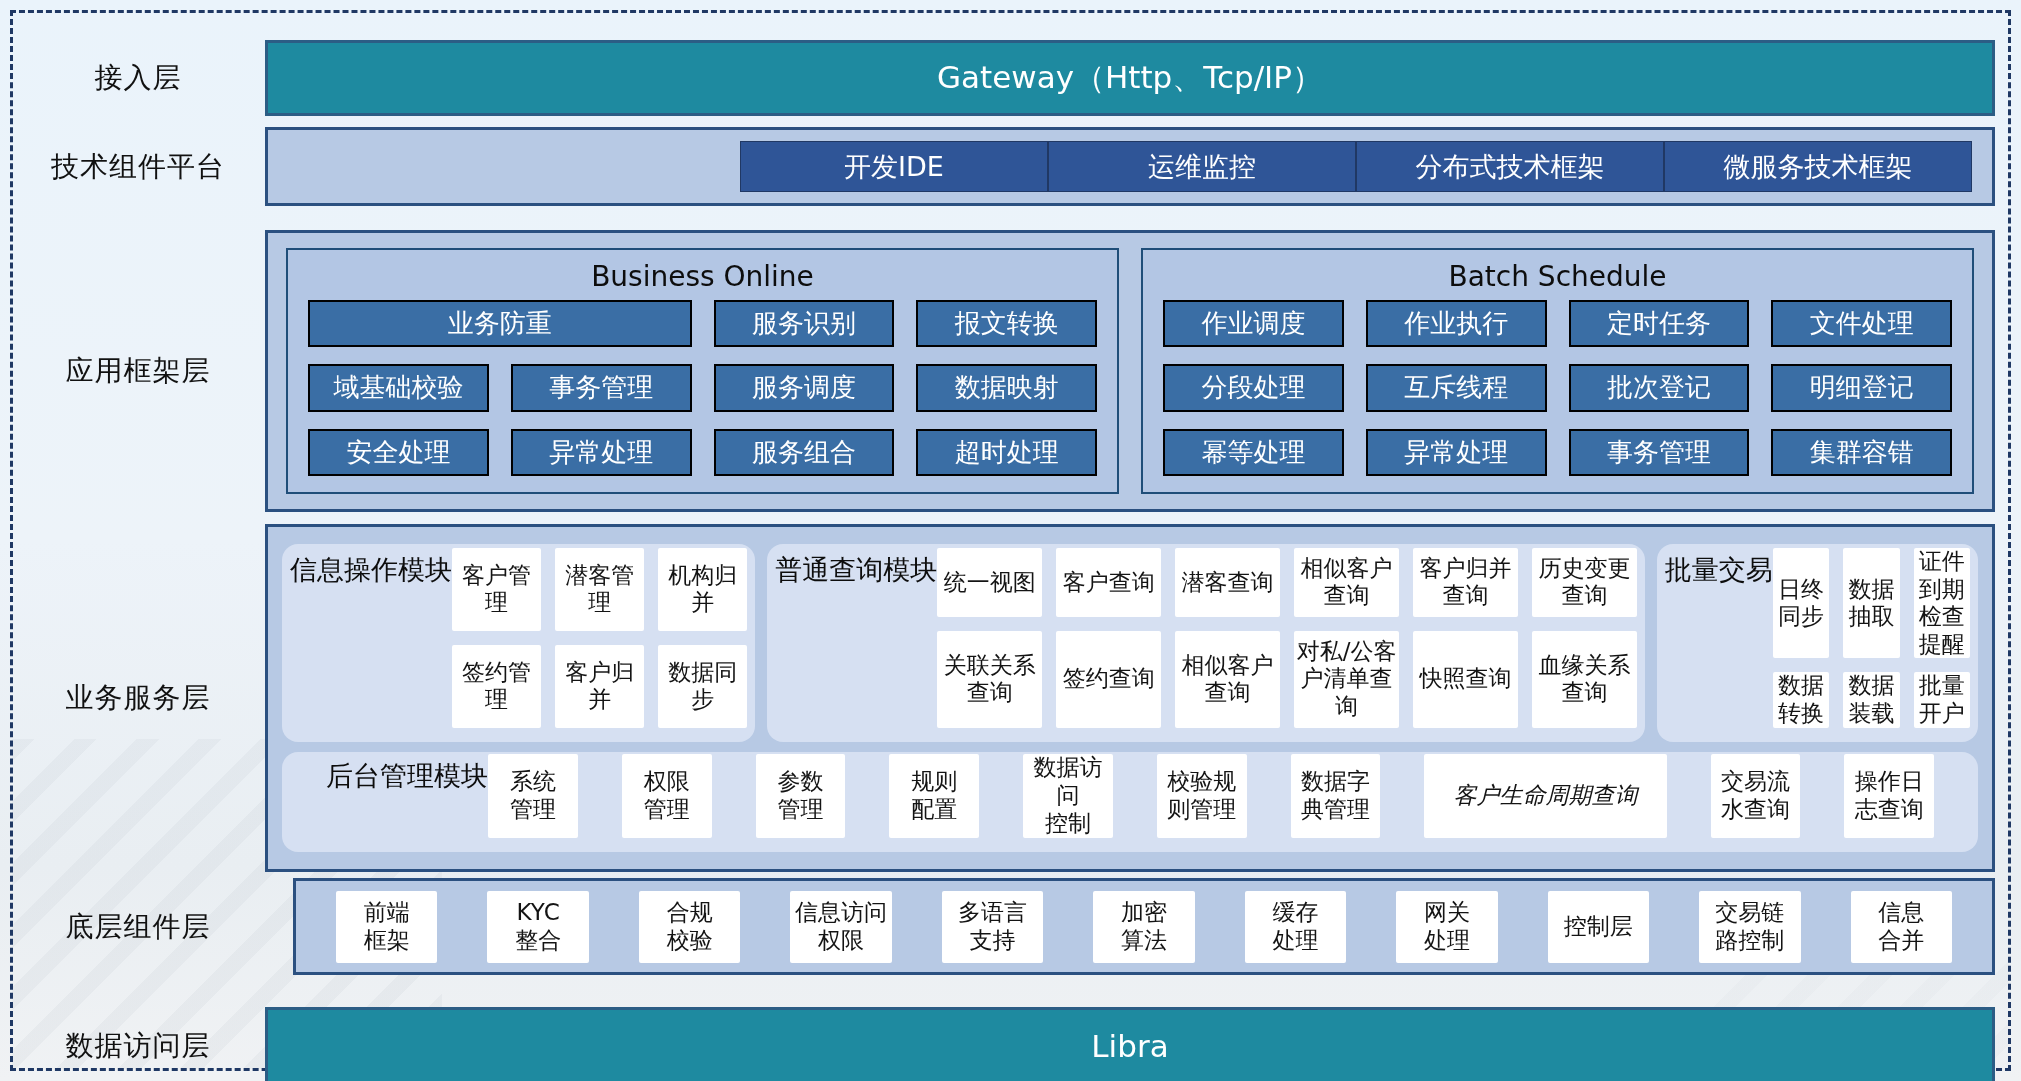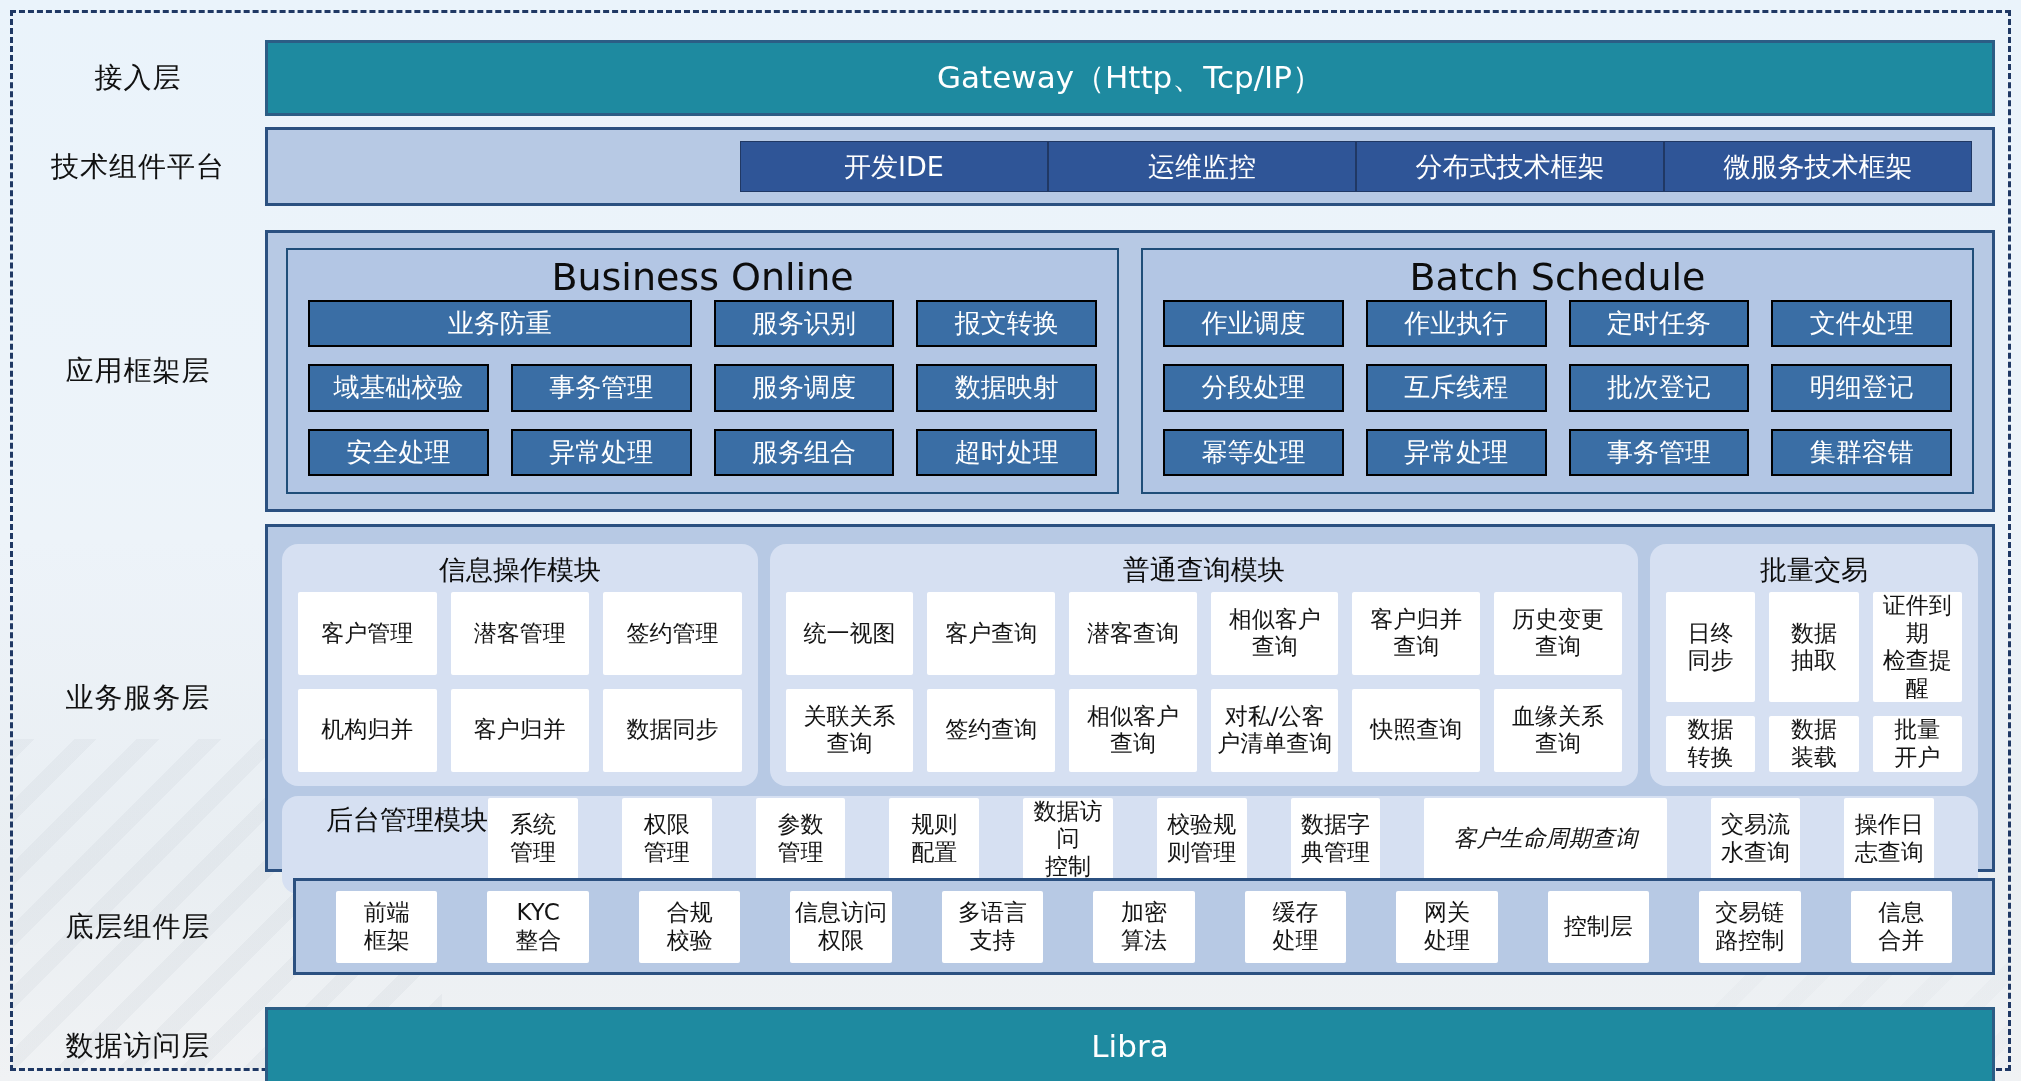--- a/index.html
+++ b/index.html
@@ -31,30 +31,30 @@
   #lbl-data,#band-data{top:1007px;height:78px;}
 
   
   #band-tech{display:flex;align-items:center;justify-content:flex-end;padding:0 20px;}
   .tech-btn{width:306px;height:49px;background:#2f5597;border:1px solid #203864;color:#fff;font-size:27px;
     display:flex;align-items:center;justify-content:center;}
 
   
   #band-framework{display:flex;gap:22px;padding:15px 18px;}
   .fw-section{flex:1;background:#b3c6e4;border:2px solid #1f4e79;padding:4px 20px 16px;display:flex;flex-direction:column;box-sizing:border-box;}
-  .fw-title{text-align:center;font-size:38px;height:46px;line-height:46px;color:#0d0d0d;}
+  .fw-title{text-align:center;font-size:28px;height:46px;line-height:46px;color:#0d0d0d;}
   .fw-grid{flex:1;display:grid;grid-template-columns:repeat(4,1fr);gap:17px 22px;}
   .fw-item{background:#3a6ea5;border:2px solid #000000;color:#fff;font-size:26px;
     display:flex;align-items:center;justify-content:center;}
   .span-2{grid-column:span 2;}
 
   
   #band-service{display:flex;flex-direction:column;gap:10px;padding:17px 14px;}
   .svc-top{display:flex;gap:12px;flex:1.72;}
-  .svc-card{background:#d6e0f2;border-radius:16px;padding:4px 16px 14px;display:flex;flex-direction:column;box-sizing:border-box;}
+  .svc-card{background:#d6e0f2;border-radius:16px;padding:4px 8px 14px;display:flex;flex-direction:row;box-sizing:border-box;}
   .svc-title{text-align:center;font-size:27px;height:44px;line-height:44px;color:#0d0d0d;}
   .svc-grid{flex:1;display:grid;gap:14px;}
   #card-info{flex:475;} #card-query{flex:895;} #card-batch{flex:317;}
   #card-info .svc-grid{grid-template-columns:repeat(3,1fr);}
   #card-query .svc-grid{grid-template-columns:repeat(6,1fr);}
   #card-batch .svc-grid{grid-template-columns:repeat(3,1fr);}
   .wbox{background:#fff;border-radius:2px;display:flex;align-items:center;justify-content:center;
     text-align:center;font-size:23px;color:#141414;white-space:pre-line;line-height:1.2;}
   .svc-admin{flex:1;display:flex;flex-direction:row;padding:2px 44px 14px;}
   .admin-row{flex:1;display:flex;gap:44px;}
@@ -129,22 +129,22 @@
   </div>
 
   <div class="band panel-band" id="band-service">
     <div class="svc-top">
       <div class="svc-card" id="card-info">
         <div class="svc-title">信息操作模块</div>
         <div class="svc-grid">
 
         <div class="wbox">客户管理</div>
             <div class="wbox">潜客管理</div>
+            <div class="wbox">机构归并</div>
             <div class="wbox">签约管理</div>
-            <div class="wbox">机构归并</div>
             <div class="wbox">客户归并</div>
             <div class="wbox">数据同步</div>
           </div>
       </div>
       <div class="svc-card" id="card-query">
         <div class="svc-title">普通查询模块</div>
         <div class="svc-grid">
 
         <div class="wbox">统一视图</div>
             <div class="wbox">客户查询</div>

